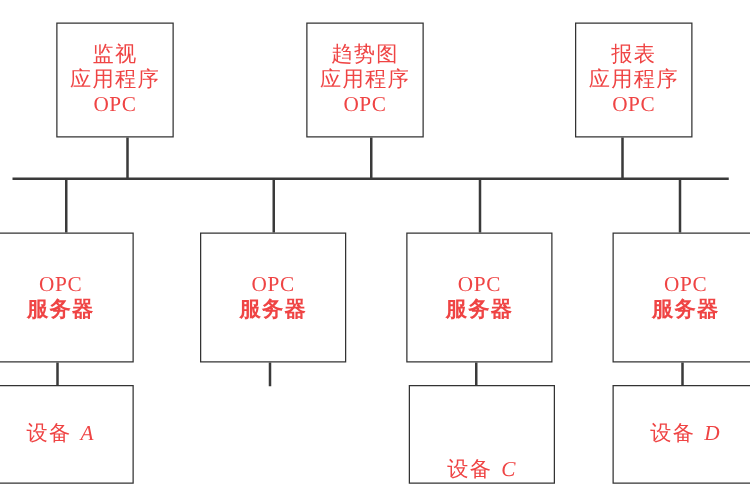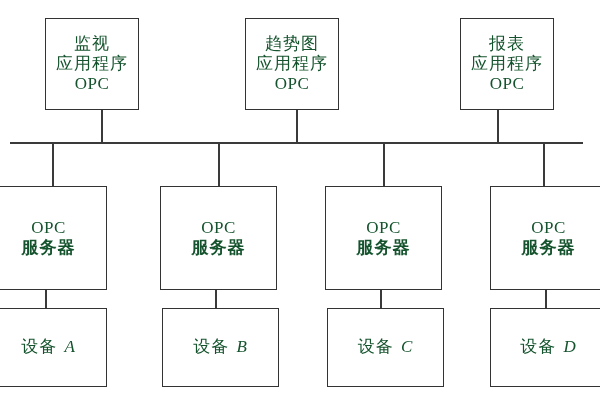--- a/index.html
+++ b/index.html
@@ -20,21 +20,21 @@
   .node {
     position: absolute;
     box-sizing: border-box;
     border: 1.5px solid #333333;
     background: #ffffff;
     display: flex;
     flex-direction: column;
     align-items: center;
     justify-content: center;
     text-align: center;
-    color: #14532d;
+    color: #ef4444;
     line-height: 1.18;
   }
   .node .line {
     display: block;
     white-space: nowrap;
   }
   
   .app-node { width: 94px; height: 92px; top: 18px; font-size: 17px; }
   .app-node .cn { letter-spacing: 1px; }
   .app-node .opc { font-size: 17px; letter-spacing: 0.5px; }
@@ -50,21 +50,21 @@
   #srv-1 { left: 160px; }
   #srv-2 { left: 325px; }
   #srv-3 { left: 490px; }
 
   
   .dev-node { width: 117px; height: 79px; top: 308px; font-size: 17px; }
   .dev-node .lbl { letter-spacing: 1px; }
   .dev-node .lbl em { font-style: italic; font-size: 17px; padding-left: 2px; }
   #dev-0 { left: -10px; }
   #dev-1 { left: 162px; }
-  #dev-2 { left: 327px; }
+  #dev-2 { left: 327px; justify-content: flex-end; }
   #dev-3 { left: 490px; }
 
   
   .bus {
     position: absolute;
     background: #3a3a3a;
     height: 2px;
     left: 10px;
     width: 573px;
     top: 142px;
@@ -127,23 +127,20 @@
   </div>
 
   <div class="vline" style="left:45px; top:290px; height:19px;"></div>
   <div class="vline" style="left:215px; top:290px; height:19px;"></div>
   <div class="vline" style="left:380px; top:290px; height:19px;"></div>
   <div class="vline" style="left:545px; top:290px; height:19px;"></div>
 
   <div class="node dev-node" id="dev-0">
     <span class="lbl"><span>设备</span> <em>A</em></span>
   </div>
-  <div class="node dev-node" id="dev-1">
-    <span class="lbl"><span>设备</span> <em>B</em></span>
-  </div>
   <div class="node dev-node" id="dev-2">
     <span class="lbl"><span>设备</span> <em>C</em></span>
   </div>
   <div class="node dev-node" id="dev-3">
     <span class="lbl"><span>设备</span> <em>D</em></span>
   </div>
 
 </div>
 
 </body></html>

